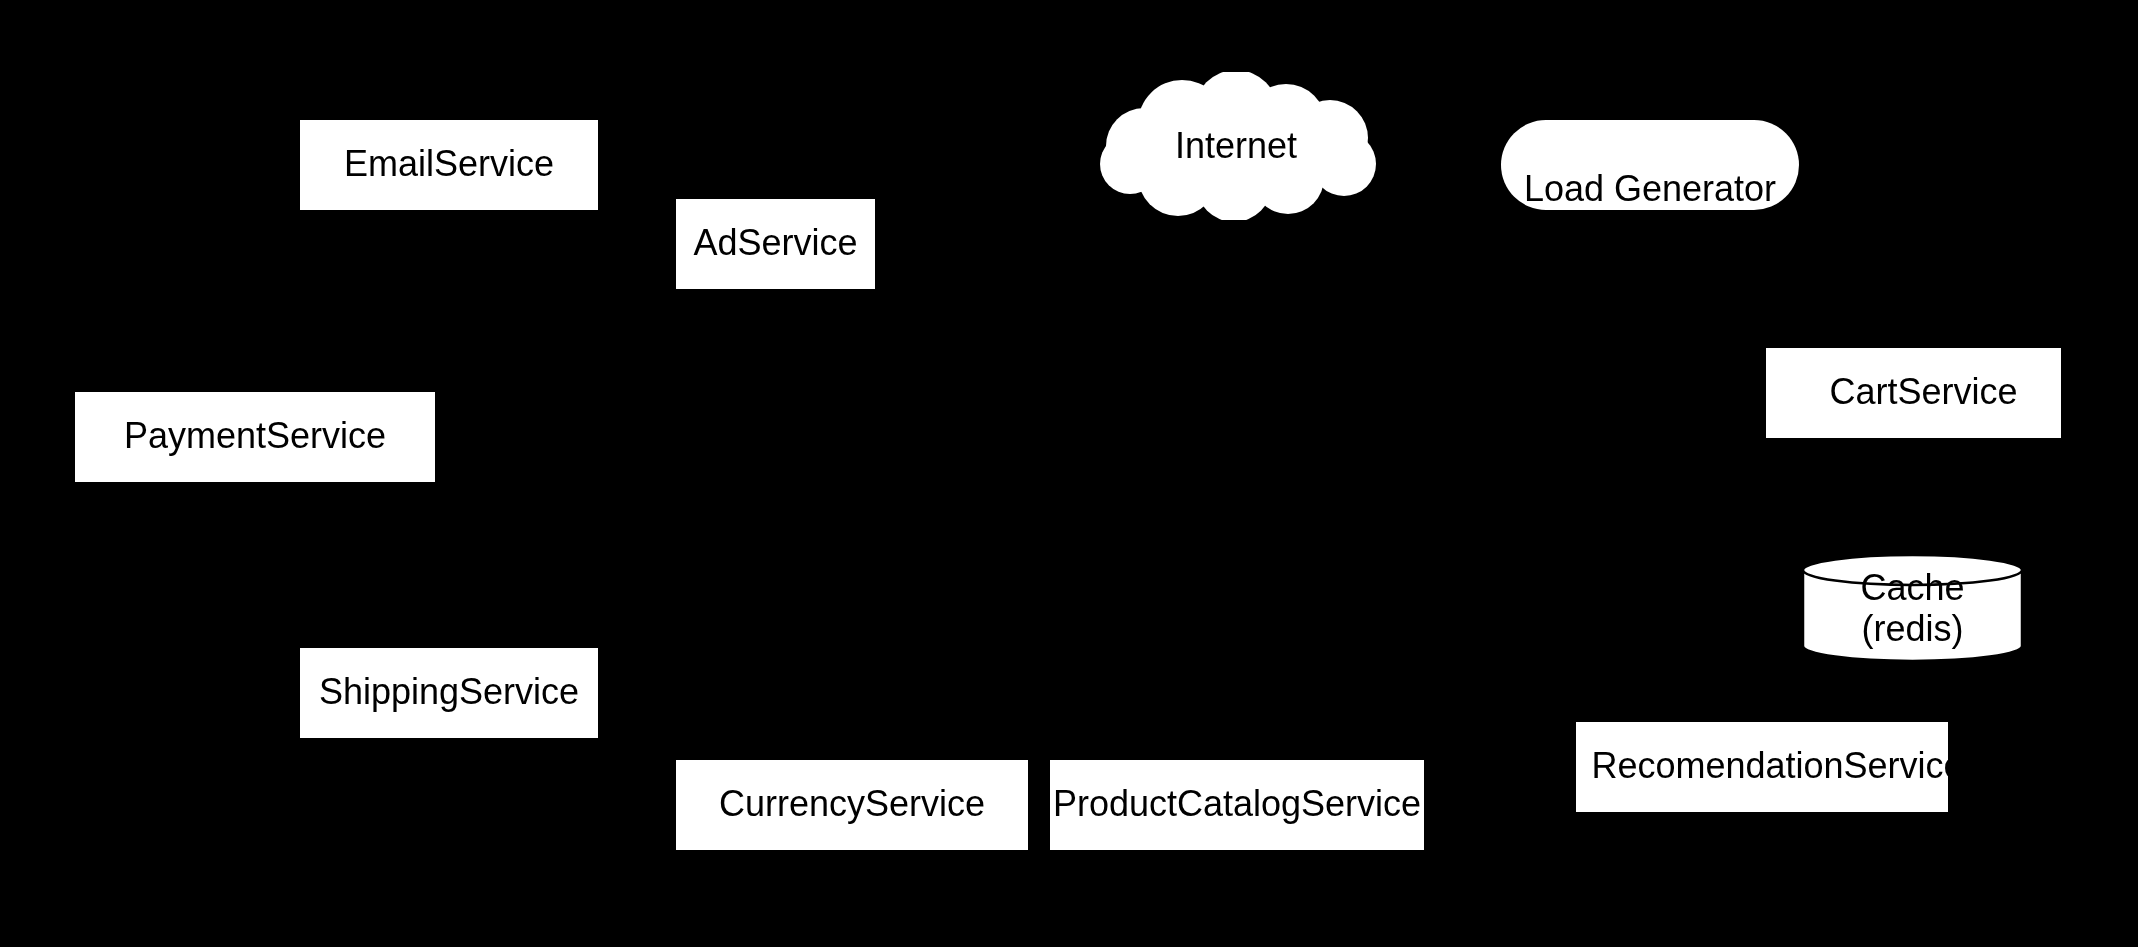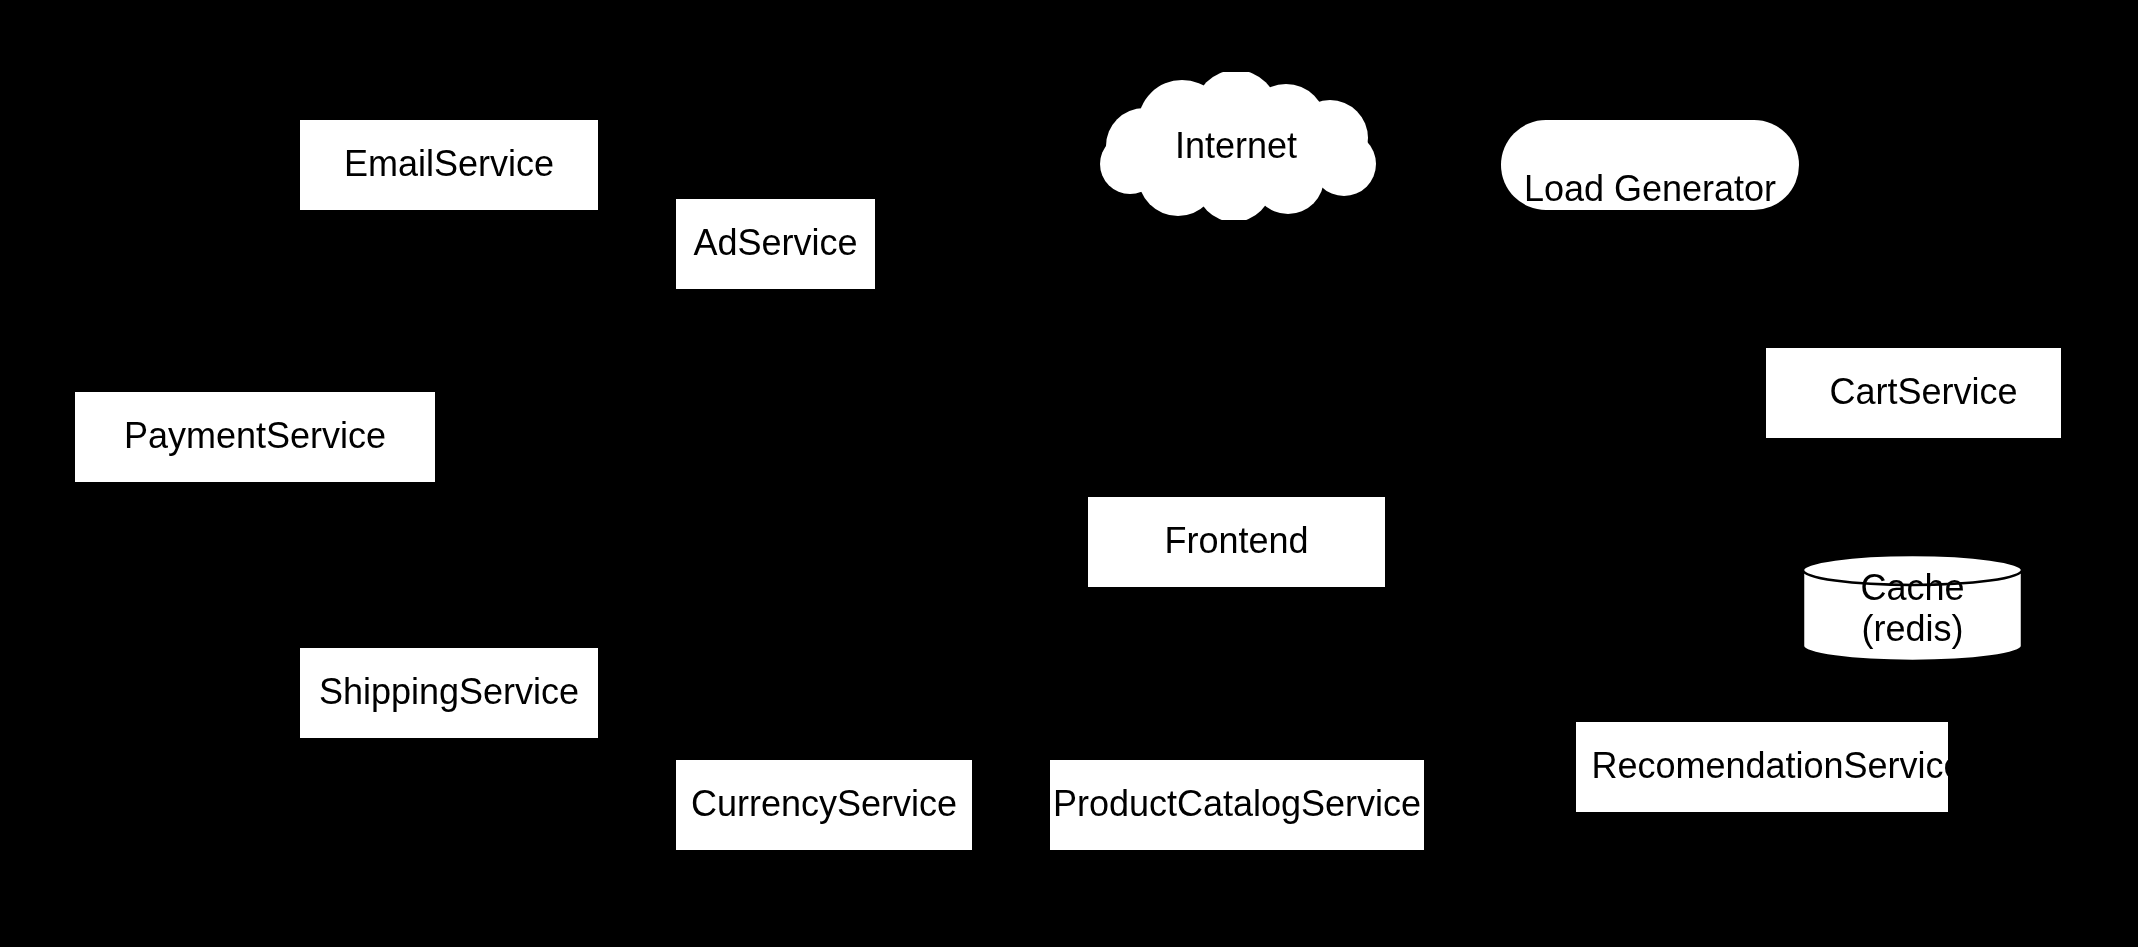--- a/index.html
+++ b/index.html
@@ -87,23 +87,22 @@
           <circle cx="92" cy="104" r="40"></circle>
           <circle cx="148" cy="112" r="38"></circle>
           <circle cx="202" cy="106" r="36"></circle>
           <circle cx="44" cy="92" r="30"></circle>
           <rect x="44" y="48" width="220" height="62"></rect>
         </g>
       </svg><span class="label">Internet</span></div>
     <div class="node rounded" style="left: 1501px; top: 120px; width: 298px; height: 90px; align-items: flex-end;"><span class="label">Load Generator</span></div>
     <div class="node rect" style="left: 75px; top: 385px; width: 360px; height: 90px; margin-top: 7px;"><span class="label">PaymentService</span></div>
     <div class="node rect" style="left: 1766px; top: 348px; width: 295px; height: 90px; padding-left: 20px;"><span class="label">CartService</span></div>
-    <div class="node rect" style="left: 1088px; top: 497px; width: 297px; height: 90px;"><span class="label">Frontend</span></div>
     <div class="node cylinder" style="left: 1801px; top: 553px; width: 223px; height: 110px;"><svg class="shape" viewBox="0 0 223 110" preserveAspectRatio="none">
         <path d="M2,17 L2,93 A109.5,15 0 0 0 221,93 L221,17 Z" fill="#ffffff" stroke="#000000" stroke-width="2.5"></path>
         <ellipse cx="111.5" cy="17" rx="109.5" ry="15" fill="#ffffff" stroke="#000000" stroke-width="2.5"></ellipse>
       </svg><span class="label">Cache
 (redis)</span></div>
     <div class="node rect" style="left: 300px; top: 648px; width: 298px; height: 90px; align-items: center;"><span class="label">ShippingService</span></div>
     <div class="node rect" style="left: 1576px; top: 722px; width: 372px; height: 90px; padding-left: 31px;"><span class="label">RecomendationService</span></div>
-    <div class="node rect" style="left: 676px; top: 760px; width: 296px; height: 90px;"><span class="label">CurrencyService</span></div>
+    <div class="node rect" style="left: 676px; top: 760px; width: 352px; height: 90px;"><span class="label">CurrencyService</span></div>
     <div class="node rect" style="left: 1050px; top: 760px; width: 374px; height: 90px;"><span class="label">ProductCatalogService</span></div>
   </div>
 
 </body></html>

